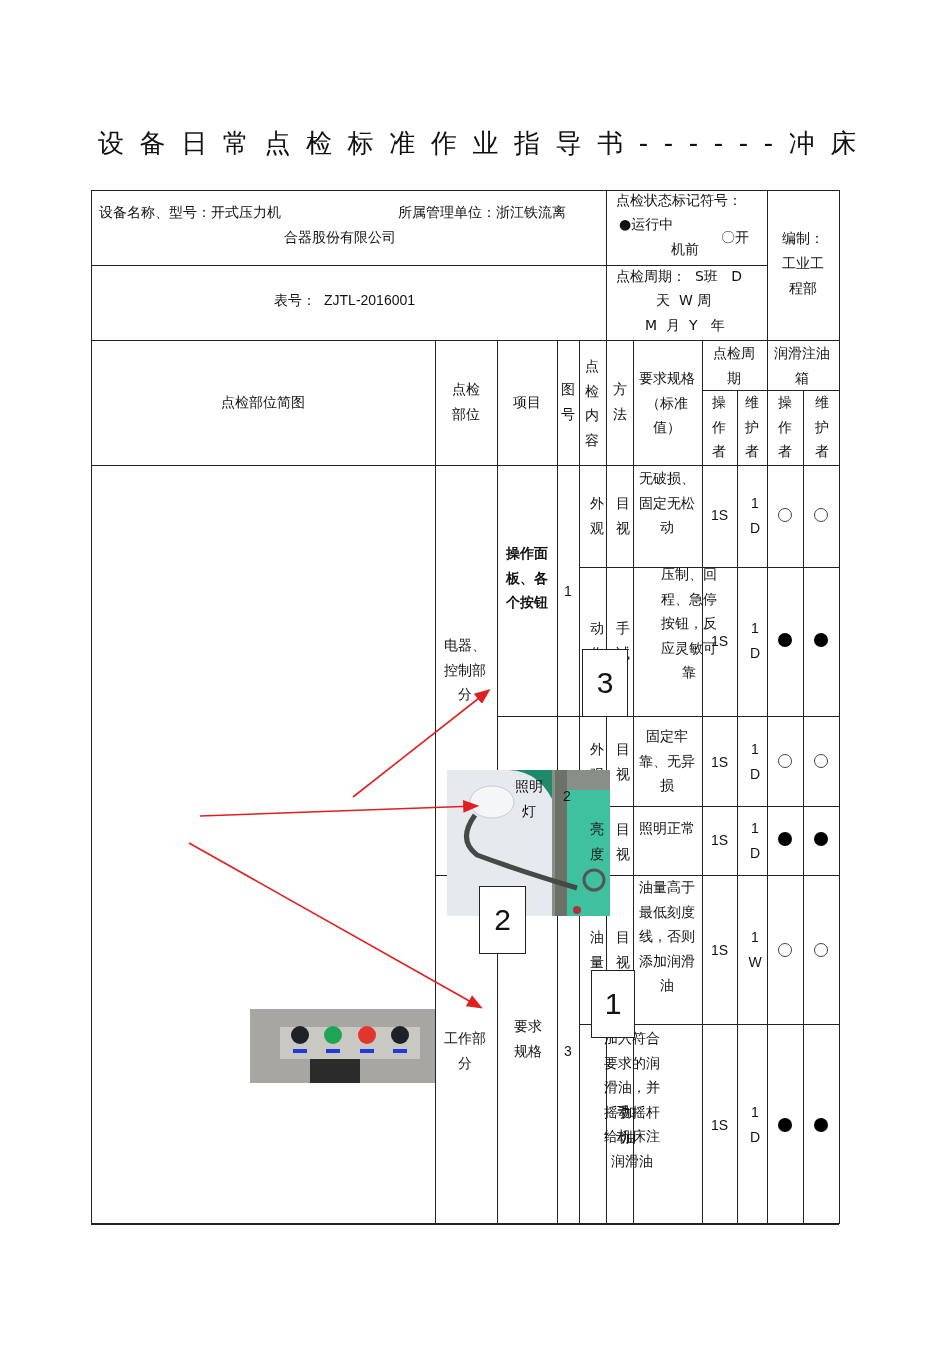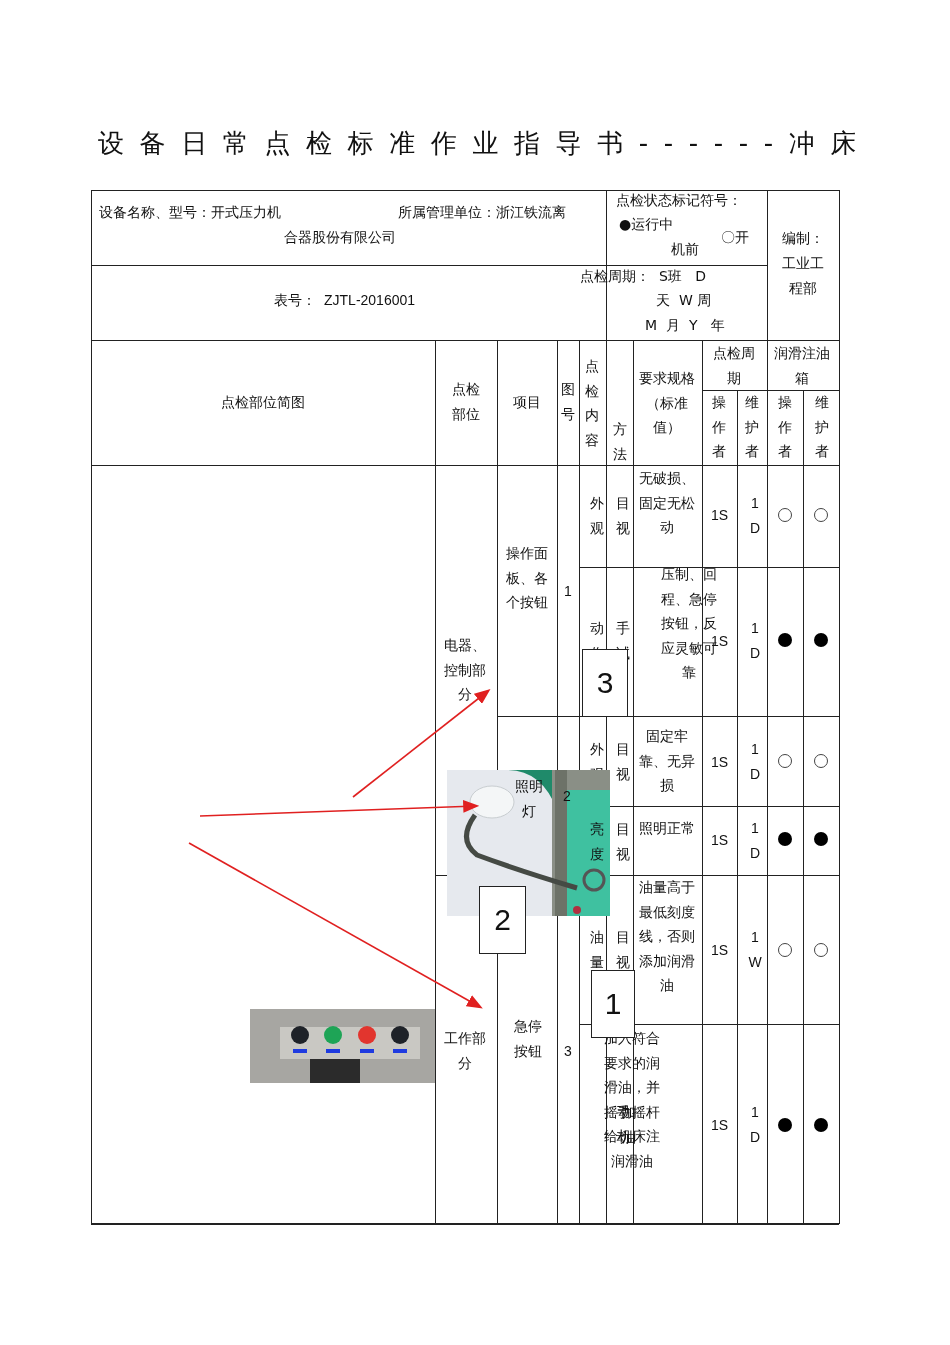--- a/index.html
+++ b/index.html
@@ -65,45 +65,45 @@
 <div class="t tl" style="left:324px;top:288px;font-family:'Liberation Sans',sans-serif;">ZJTL-2016001</div>
 
 <div>
   <div class="t tl" style="left:616px;top:188px;">点检状态标记符号：</div>
   <div class="t tl" style="left:619px;top:212px;">●运行中</div>
   <div class="t tl" style="left:721px;top:212px;margin-top:13px;">〇开</div>
   <div class="t tl" style="left:671px;top:237px;">机前</div>
 </div>
 
 <div>
-  <div class="t tl" style="left:580px;top:264px;white-space:pre;">点检周期：  S班   D</div>
+  <div class="t tl" style="left:616px;top:264px;white-space:pre;">点检周期：  S班   D</div>
   <div class="t tl" style="left:656px;top:288px;white-space:pre;">天  W 周</div>
   <div class="t tl" style="left:645px;top:313px;white-space:pre;">M  月  Y   年</div>
 </div>
 
 <div class="t" style="left:771px;top:226px;width:64px;">编制：</div>
 <div class="t" style="left:777px;top:251px;width:52px;">工业工程部</div>
 
 <div class="t" style="left:91px;top:390px;width:344px;">点检部位简图</div>
 <div class="t" style="left:447px;top:377px;width:38px;">点检部位</div>
 <div class="t" style="left:497px;top:390px;width:60px;">项目</div>
 <div class="t vert" style="left:561px;top:377px;">图号</div>
 <div class="t vert" style="left:585px;top:354px;">点检内容</div>
-<div class="t vert" style="left:613px;top:377px;margin-top:40px;">方法</div>
+<div class="t vert" style="left:613px;top:377px;">方法</div>
 <div class="t" style="left:639px;top:366px;width:56px;">要求规格（标准值）</div>
 <div class="t" style="left:713px;top:341px;width:42px;">点检周期</div>
 <div class="t" style="left:774px;top:341px;width:56px;">润滑注油箱</div>
 <div class="t vert" style="left:712px;top:390px;">操作者</div>
 <div class="t vert" style="left:745px;top:390px;">维护者</div>
 <div class="t vert" style="left:778px;top:390px;">操作者</div>
 <div class="t vert" style="left:815px;top:390px;">维护者</div>
 
 <div class="t" style="left:444px;top:633px;width:42px;">电器、控制部分</div>
 
-<div class="t" style="left:505px;top:541px;width:44px;">操作面板、各个按钮</div>
+<div class="t" style="left:505px;top:541px;width:44px;font-weight:bold;">操作面板、各个按钮</div>
 <div class="t" style="left:557px;top:579px;width:22px;font-family:'Liberation Sans',sans-serif;">1</div>
 
 <div>
   <div class="t vert" style="left:590px;top:491px;">外观</div>
   <div class="t vert" style="left:616px;top:491px;">目视</div>
   <div class="t" style="left:639px;top:466px;width:56px;">无破损、固定无松动</div>
   <div class="t" style="left:702px;top:503px;width:35px;font-family:'Liberation Sans',sans-serif;">1S</div>
   <div class="t vert" style="left:748px;top:491px;font-family:'Liberation Sans',sans-serif;">1D</div>
   <div style="position:absolute;left:778px;top:508px;" class="mark open"></div>
   <div style="position:absolute;left:814px;top:508px;" class="mark open"></div>
@@ -131,21 +131,21 @@
 
 <div>
   <div class="t" style="left:639px;top:816px;width:56px;">照明正常</div>
   <div class="t" style="left:702px;top:828px;width:35px;font-family:'Liberation Sans',sans-serif;">1S</div>
   <div class="t vert" style="left:748px;top:816px;font-family:'Liberation Sans',sans-serif;">1D</div>
   <div style="position:absolute;left:778px;top:832px;" class="mark filled"></div>
   <div style="position:absolute;left:814px;top:832px;" class="mark filled"></div>
 </div>
 
 <div class="t" style="left:444px;top:1026px;width:42px;text-align:center;">工作部分</div>
-<div class="t" style="left:508px;top:1014px;width:40px;">急停按钮</div>
+<div class="t" style="left:508px;top:1014px;width:40px;">要求规格</div>
 <div class="t" style="left:557px;top:1039px;width:22px;font-family:'Liberation Sans',sans-serif;">3</div>
 
 <div>
   <div class="t vert" style="left:590px;top:925px;">油量</div>
   <div class="t vert" style="left:616px;top:925px;">目视</div>
   <div class="t" style="left:639px;top:875px;width:56px;">油量高于最低刻度线，否则添加润滑油</div>
   <div class="t" style="left:702px;top:938px;width:35px;font-family:'Liberation Sans',sans-serif;">1S</div>
   <div class="t vert" style="left:748px;top:925px;font-family:'Liberation Sans',sans-serif;">1W</div>
   <div style="position:absolute;left:778px;top:943px;" class="mark open"></div>
   <div style="position:absolute;left:814px;top:943px;" class="mark open"></div>

